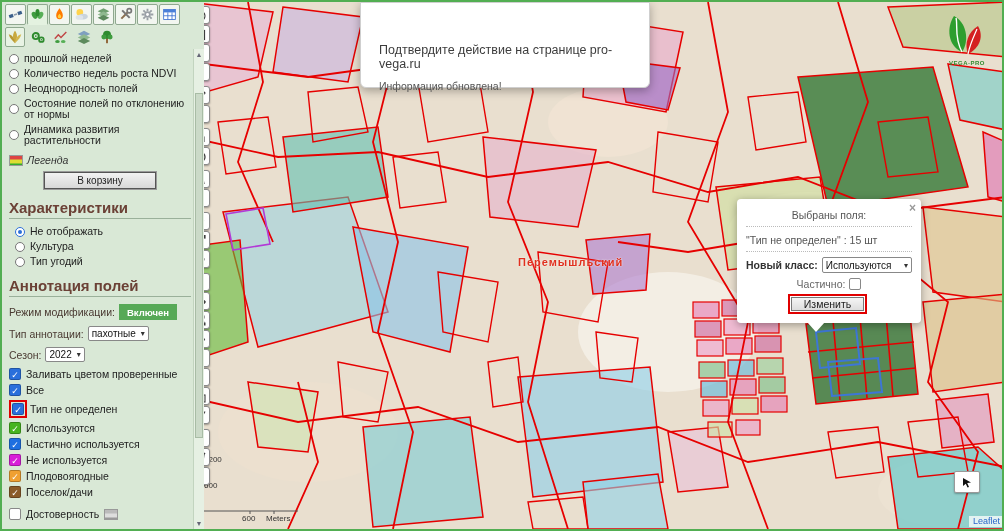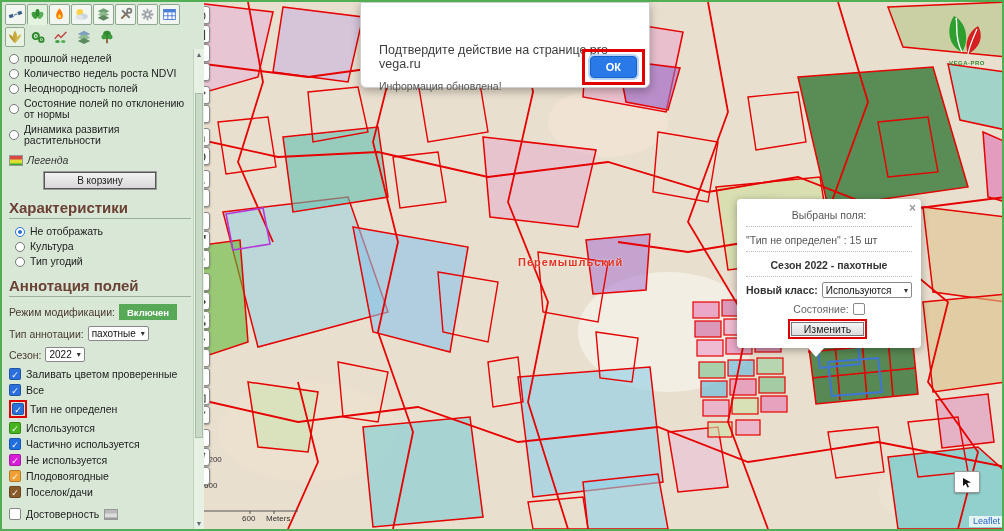--- a/index.html
+++ b/index.html
@@ -426,29 +426,28 @@
           <path d="M2,2 L10,6.5 L6.2,7 L8,11 L6.5,11.6 L4.8,7.8 L2,10 Z" fill="#111"></path>
         </svg>
     </div>
 
     <span class="attribution">Leaflet</span>
 
     <div class="popup">
       <span class="pp-close">×</span>
       <div class="pp-row">Выбраны поля:</div>
       <div class="pp-row pp-left">"Тип не определен" : 15 шт</div>
-      <div class="pp-row pp-bold">Сезон 2022 - пахотные</div>
       <div class="pp-ctl">
         <span class="pp-bold" style="margin-right:4px;">Новый класс:</span>
         <span class="sel-box">
             <span>Используются</span>
           </span>
       </div>
       <div class="pp-check">
-        <span>Состояние:</span>
+        <span>Частично:</span>
         <span class="cb empty"></span>
       </div>
       <div class="pp-btnrow">
         <span class="red-annot">
           <button class="pp-btn">Изменить</button>
         </span>
       </div>
     </div>
   </div>
 
@@ -664,18 +663,15 @@
     <div class="sb-scroll">
       <span class="sb-up">▲</span>
       <div class="sb-thumb"></div>
       <span class="sb-dn">▼</span>
     </div>
   </div>
 
   <div class="dialog">
     <div class="dlg-title">Подтвердите действие на странице pro-vega.ru</div>
     <div class="dlg-msg">Информация обновлена!</div>
-    <div class="dlg-okwrap">
-      <button class="dlg-ok">ОК</button>
-    </div>
   </div>
 
 </div>
 
 </body></html>

